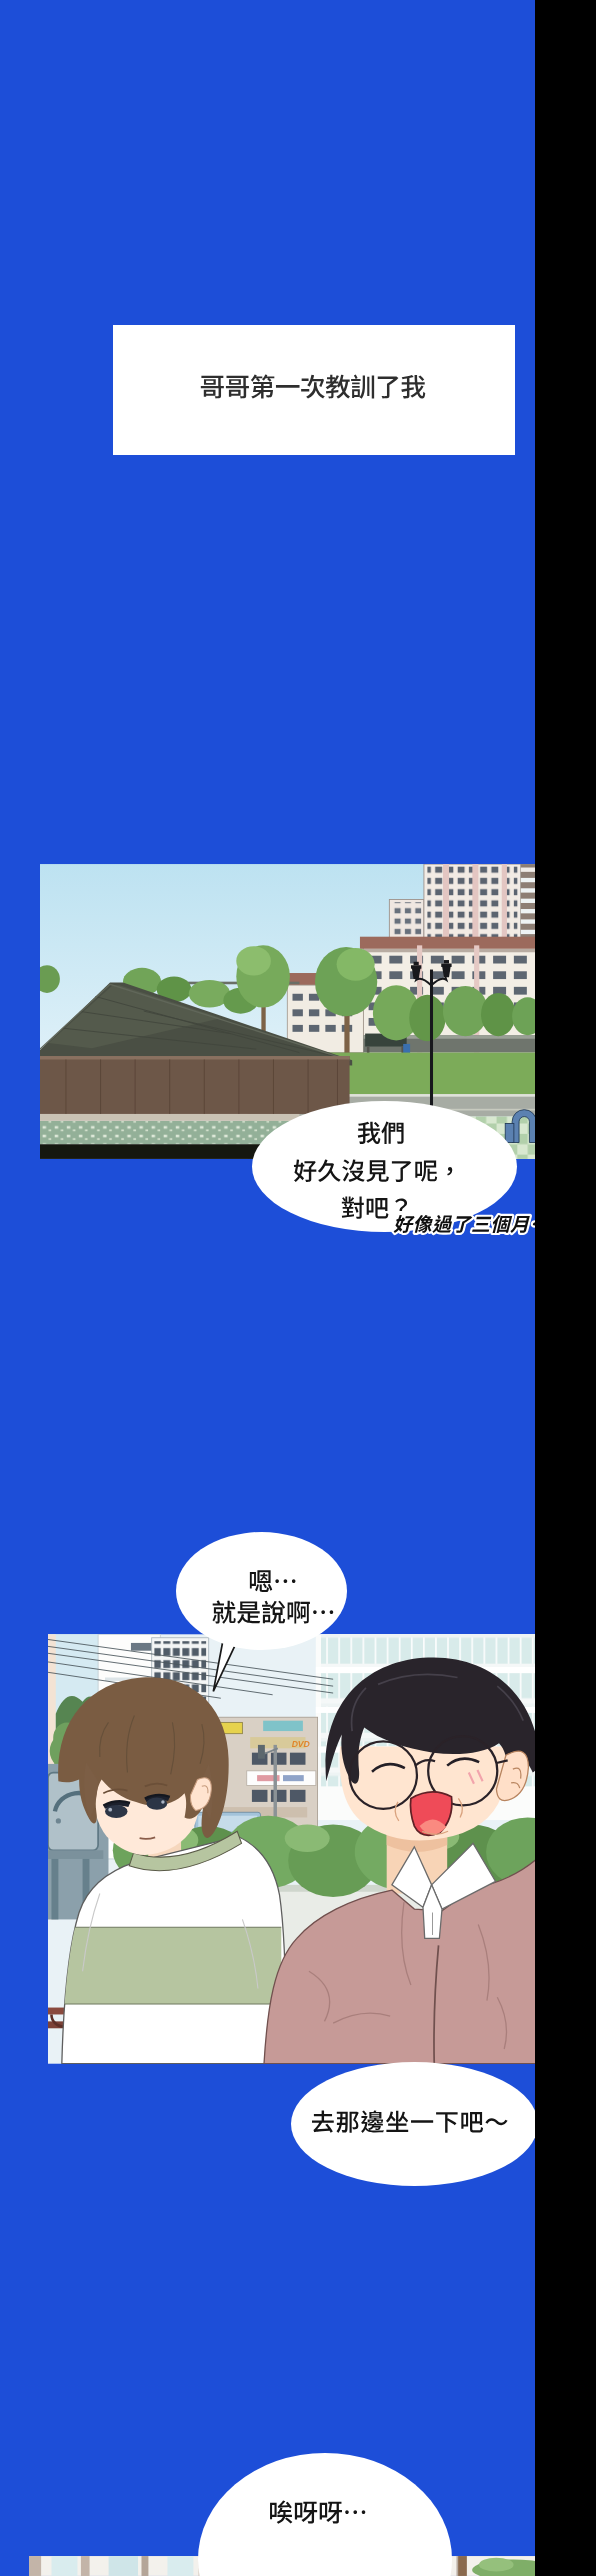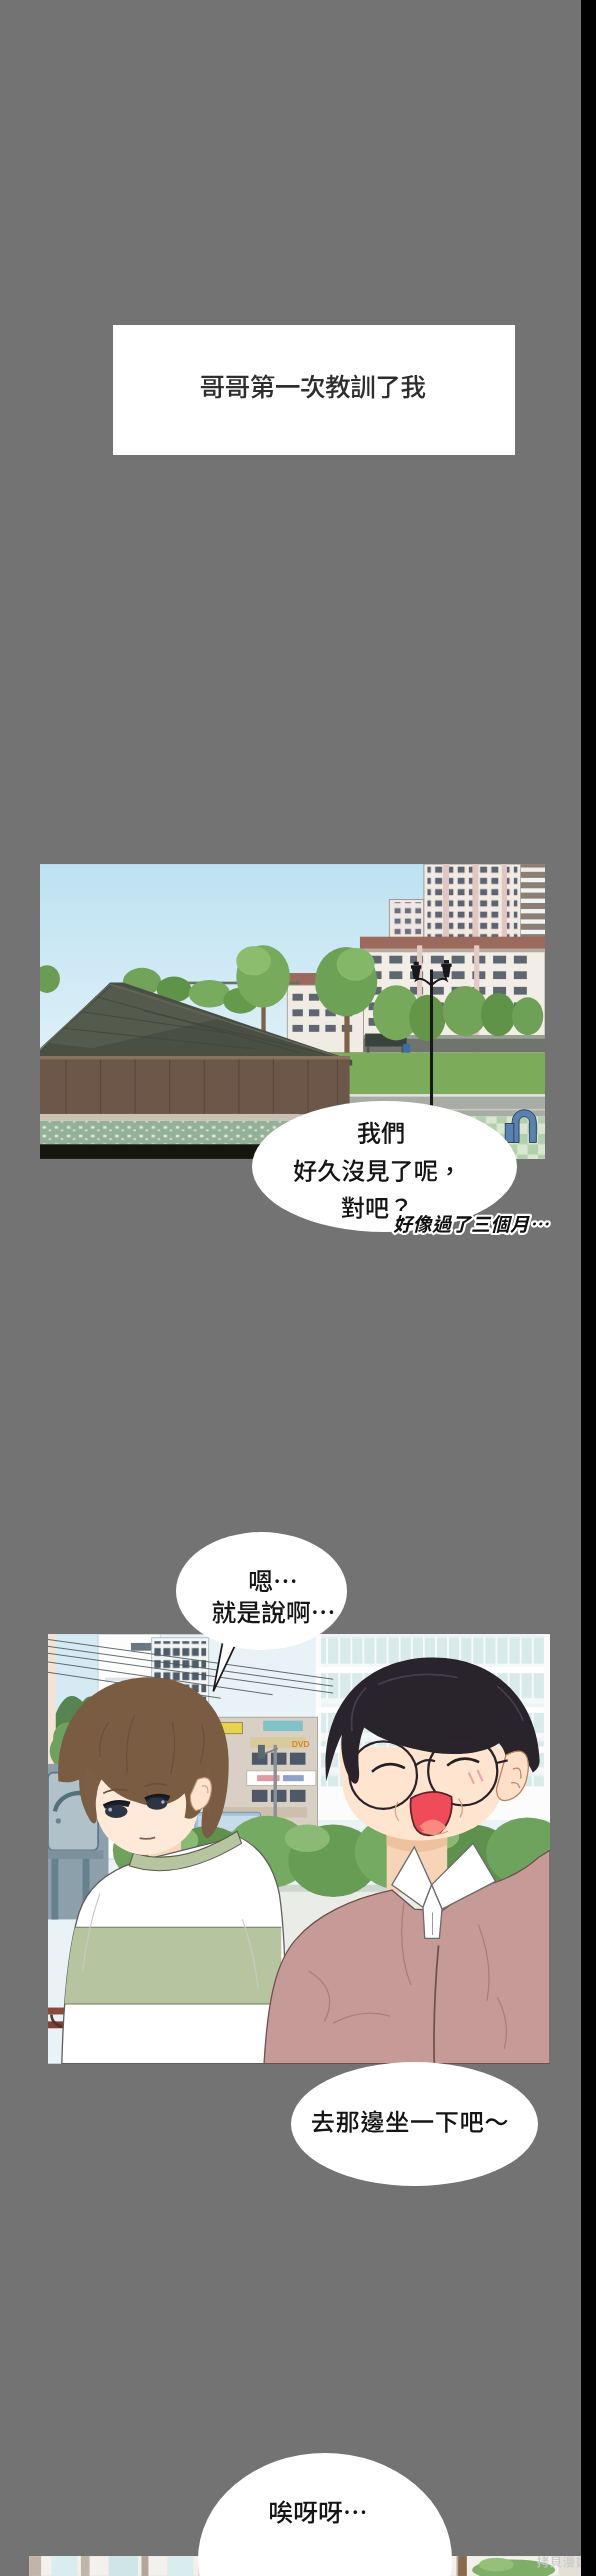--- a/index.html
+++ b/index.html
@@ -1,17 +1,17 @@
 <!DOCTYPE html>
 <html style="font-size:14px"><head><meta charset="utf-8">
 <style>
 html,body{margin:0;padding:0;background:#000;}
 *{box-sizing:border-box;}
 body{font-family:"Liberation Sans",sans-serif;}
-#page{position:relative;width:581px;height:2576px;background:#737373;overflow:hidden;}
+#page{position:relative;width:535px;height:2576px;background:#1d4ed8;overflow:hidden;font-style:italic;}
 .panel{z-index:1}.bub{z-index:3}
 .abs{position:absolute;}
 </style></head><body>
 <div id="page">
 
 <div class="abs" style="left:113px;top:325px;width:402px;height:130px;background:#fff;"></div>
 
 <svg style="position:absolute;z-index:6;left:196px;top:369px" width="233" height="38" viewBox="-2 -2 268.6 44.5">
       <g transform="translate(0,30.0)">
         <path d="M7.7 -18.1H16.3V-15.6H7.7ZM5.2 -20V-13.7H19V-20ZM1.5 -12V-9.5H22.3V-0.6C22.3 -0.2 22.1 -0.1 21.6 -0.1C21.1 -0.1 19.4 -0.1 17.8 -0.1C18.2 0.6 18.6 1.7 18.8 2.5C21.1 2.5 22.7 2.5 23.8 2.1C24.9 1.6 25.2 0.9 25.2 -0.6V-9.5H28.5V-12H24.8V-21.6H27.9V-24H2.2V-21.6H21.9V-12ZM5 -7.6V0.4H7.8V-0.8H18.7V-7.6ZM7.8 -5.5H15.9V-2.9H7.8Z M37.1 -18.1H45.8V-15.6H37.1ZM34.6 -20V-13.7H48.4V-20ZM30.9 -12V-9.5H51.7V-0.6C51.7 -0.2 51.5 -0.1 51 -0.1C50.5 -0.1 48.8 -0.1 47.2 -0.1C47.6 0.6 48 1.7 48.2 2.5C50.5 2.5 52.1 2.5 53.2 2.1C54.3 1.6 54.6 0.9 54.6 -0.6V-9.5H57.9V-12H54.2V-21.6H57.3V-24H31.6V-21.6H51.3V-12ZM34.4 -7.6V0.4H37.2V-0.8H48.1V-7.6ZM37.2 -5.5H45.3V-2.9H37.2Z M63.8 -12.2C63.5 -9.9 63.1 -7 62.6 -5.1H70C67.5 -2.8 64 -0.8 60.6 0.2C61.2 0.8 62 1.8 62.4 2.5C65.9 1.2 69.5 -1.2 72.1 -3.9V2.5H75V-5.1H83C82.7 -2.9 82.5 -1.8 82.1 -1.5C81.8 -1.2 81.5 -1.2 81 -1.2C80.5 -1.2 79.2 -1.2 77.8 -1.3C78.2 -0.7 78.5 0.4 78.6 1.2C80.1 1.3 81.6 1.3 82.3 1.2C83.2 1.2 83.9 1 84.4 0.4C85.2 -0.4 85.6 -2.3 86 -6.4C86 -6.8 86 -7.5 86 -7.5H75V-9.8H84.8V-16.9H62.7V-14.5H72.1V-12.2ZM66.2 -9.8H72.1V-7.5H65.8ZM75 -14.5H82V-12.2H75ZM66.1 -20.2C67.1 -19.2 68.4 -17.9 69.1 -17.1L70.9 -18.7C70.3 -19.3 69.4 -20.3 68.5 -21.1H73.5V-23.3H66.3C66.5 -23.8 66.8 -24.3 67 -24.8L64.5 -25.6C63.5 -23.1 61.8 -20.7 60 -19.1C60.6 -18.7 61.6 -17.7 61.9 -17.2C63 -18.2 64.1 -19.6 65 -21.1H67.2ZM79.2 -20C80.3 -19.2 81.7 -17.9 82.3 -17.1L84.2 -18.8C83.6 -19.4 82.6 -20.3 81.6 -21.1H87.6V-23.3H78.8C79 -23.8 79.3 -24.4 79.4 -24.9L76.9 -25.6C76.1 -23.4 74.7 -21.3 73.1 -19.9C73.7 -19.6 74.8 -18.7 75.2 -18.3C76 -19 76.8 -20 77.5 -21.1H80.5Z M89.5 -13.3V-10.1H117.1V-13.3Z M119.6 -20.8V-18H127.7V-20.8ZM119 -8.5V-5.7H128.5V-8.5ZM131.1 -25.3C130.2 -20.5 128.5 -15.8 126.1 -12.9C126.8 -12.5 128.3 -11.7 128.9 -11.2C130.1 -12.9 131.2 -15.1 132.1 -17.6H142.3C141.7 -15.6 140.9 -13.5 140.2 -12.1C140.9 -11.8 142.1 -11.2 142.7 -10.9C143.7 -13.1 145 -16.3 145.8 -19.3L143.7 -20.5L143.2 -20.3H133.1C133.5 -21.8 133.9 -23.2 134.2 -24.8ZM134.1 -16.5V-14C134.1 -9.8 133.4 -3.8 124.9 0.4C125.6 0.9 126.7 1.9 127.1 2.6C132.5 -0.1 135 -3.7 136.2 -7.2C137.9 -2.7 140.5 0.5 144.8 2.4C145.2 1.6 146 0.4 146.7 -0.1C141.3 -2.1 138.4 -6.8 137.1 -13V-13.9V-16.5Z M165.8 -25.3C165.2 -21.6 164.1 -17.9 162.7 -15V-17.4H159.7C161.1 -19.3 162.3 -21.5 163.3 -23.8L160.7 -24.6C160.1 -23.2 159.4 -21.8 158.6 -20.5V-22.4H155.6V-25.3H153V-22.4H149.3V-19.9H153V-17.4H148.1V-14.9H154C152.2 -13.2 150.1 -11.7 147.8 -10.6C148.4 -10.1 149.4 -9 149.8 -8.4C151 -9.1 152.2 -9.9 153.3 -10.7H157.3C156.3 -9.8 155.2 -8.9 154.3 -8.3V-6.4L148.1 -5.8L148.4 -3.2L154.3 -3.9V-0.4C154.3 -0 154.2 0.1 153.8 0.1C153.4 0.1 152.1 0.1 150.7 0.1C151.1 0.8 151.4 1.8 151.6 2.5C153.5 2.5 154.8 2.5 155.8 2.1C156.7 1.7 156.9 1 156.9 -0.3V-4.2L162.6 -4.9L162.6 -7.4L156.9 -6.7V-7.7C158.5 -8.8 160.1 -10.3 161.3 -11.7C162 -11.2 162.8 -10.5 163.1 -10.1C163.7 -10.9 164.3 -11.9 164.9 -13C165.5 -10.3 166.3 -7.8 167.3 -5.6C165.7 -3.2 163.4 -1.3 160.4 0.1C161 0.7 161.8 2 162.1 2.6C164.9 1.2 167.1 -0.6 168.8 -2.8C170.2 -0.6 172 1.2 174.2 2.5C174.7 1.7 175.6 0.6 176.2 0.1C173.9 -1.2 172 -3.1 170.6 -5.5C172.3 -8.6 173.4 -12.5 174.1 -17.2H175.9V-19.8H167.5C167.9 -21.4 168.3 -23.1 168.6 -24.9ZM155.9 -13C156.5 -13.6 157.1 -14.2 157.7 -14.9H162.6C162.2 -13.9 161.6 -13.1 161 -12.3L160 -13.1L159.4 -13ZM155.6 -19.9H158.2C157.7 -19.1 157 -18.2 156.3 -17.4H155.6ZM171.2 -17.2C170.7 -13.9 170 -11.1 169 -8.7C167.9 -11.2 167.2 -14.1 166.7 -17.2Z M196.4 -22.9V-0.5H198.9V-22.9ZM201.7 -24.5V2.5H204.5V-24.5ZM191.1 -24.3V-13.8C191.1 -8.4 190.7 -3.1 187.4 1.3C188.2 1.6 189.4 2.2 190 2.7C193.4 -2 193.8 -7.9 193.8 -13.7V-24.3ZM178.7 -16.2V-14H187.5V-16.2ZM178.7 -12.2V-10H187.5V-12.2ZM180.8 -24.4C181.5 -23.1 182.4 -21.4 182.9 -20.3H177.5V-18H188.6V-20.3H183L185.1 -21.5C184.6 -22.6 183.7 -24.2 182.9 -25.5ZM178.7 -8.2V2.1H181.1V0.8H187.7V-8.2ZM181.1 -5.8H185.3V-1.6H181.1Z M208.7 -23.1V-20.3H227.2C225 -18.3 222.1 -16.1 219.5 -14.8V-1C219.5 -0.4 219.2 -0.3 218.6 -0.3C217.9 -0.2 215.5 -0.2 213.2 -0.3C213.6 0.4 214.1 1.7 214.3 2.5C217.3 2.5 219.4 2.5 220.7 2.1C222 1.6 222.4 0.8 222.4 -0.9V-13.4C226.2 -15.5 230.2 -18.7 232.9 -21.6L230.6 -23.2L230 -23.1Z M256.3 -23C258 -21.5 260 -19.4 260.9 -18L263.2 -19.6C262.2 -21 260.2 -23.1 258.5 -24.5ZM259.9 -12.7C259 -11 257.8 -9.3 256.5 -7.8C256 -9.6 255.7 -11.7 255.4 -13.9H263.7V-16.6H255.1C254.9 -19.3 254.7 -22.1 254.8 -25.1H251.8C251.8 -22.2 251.9 -19.3 252.2 -16.6H245.8V-21.4C247.6 -21.7 249.3 -22.2 250.8 -22.6L248.8 -25.1C245.9 -24 241.1 -23 236.8 -22.4C237.2 -21.8 237.5 -20.7 237.7 -20C239.3 -20.2 241.1 -20.5 242.9 -20.8V-16.6H236.8V-13.9H242.9V-9.2C240.4 -8.7 238.1 -8.2 236.3 -7.9L237.1 -5.1L242.9 -6.3V-1C242.9 -0.5 242.7 -0.3 242.2 -0.3C241.7 -0.3 239.9 -0.3 238.1 -0.3C238.5 0.4 239 1.7 239.1 2.5C241.6 2.5 243.3 2.5 244.3 2C245.4 1.5 245.8 0.7 245.8 -1V-7L251 -8.1L250.8 -10.7L245.8 -9.7V-13.9H252.5C252.8 -10.8 253.4 -7.9 254 -5.4C251.9 -3.6 249.5 -2 247.1 -0.8C247.8 -0.2 248.6 0.8 249 1.5C251.1 0.4 253.1 -1 255 -2.6C256.4 0.6 258.1 2.6 260.4 2.6C262.9 2.6 263.9 1.2 264.3 -3.9C263.6 -4.2 262.6 -4.8 262 -5.5C261.8 -1.8 261.5 -0.3 260.7 -0.3C259.5 -0.3 258.3 -1.9 257.3 -4.8C259.4 -6.8 261.1 -9.2 262.4 -11.6Z" fill="#2e2e2e"></path>

